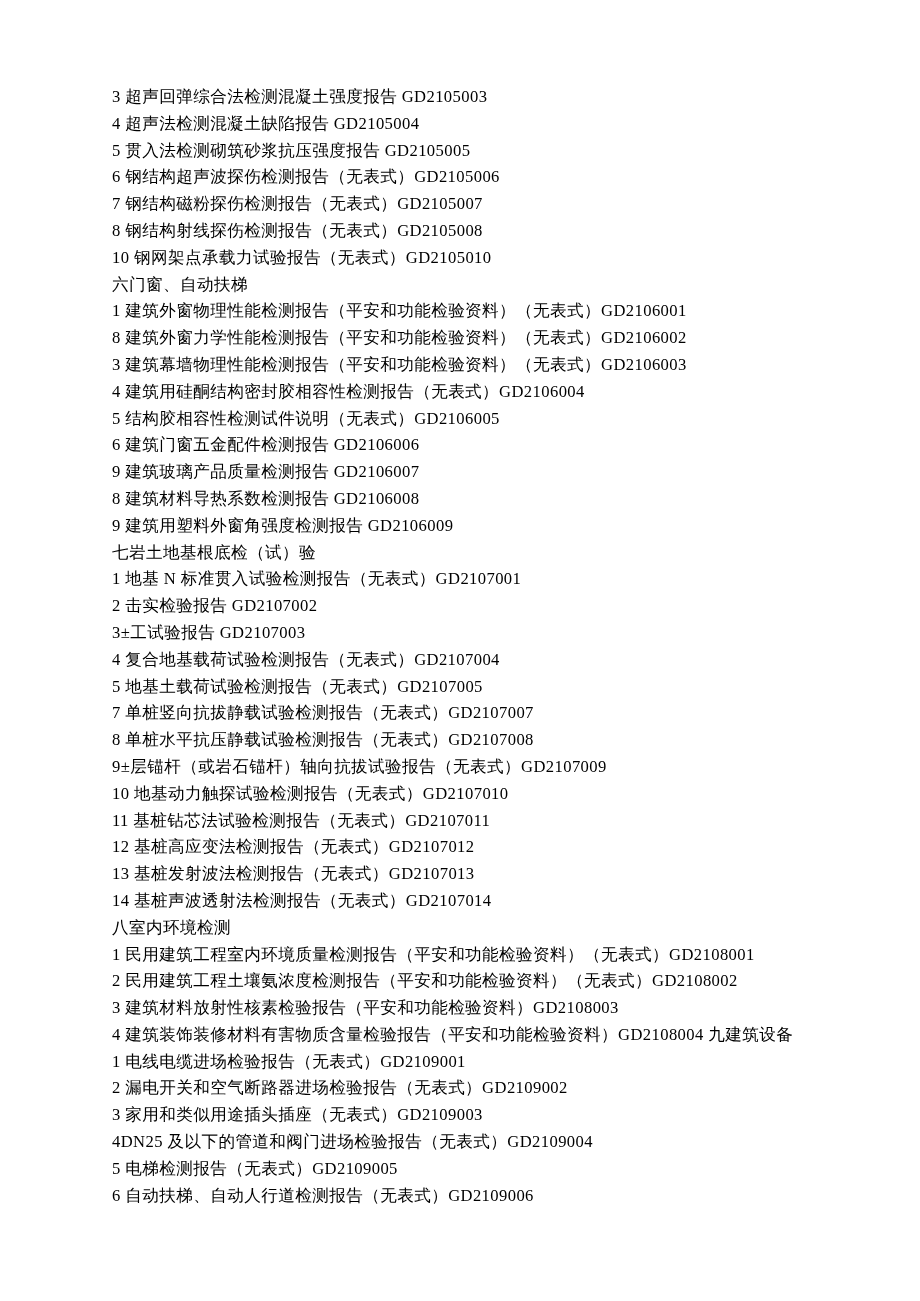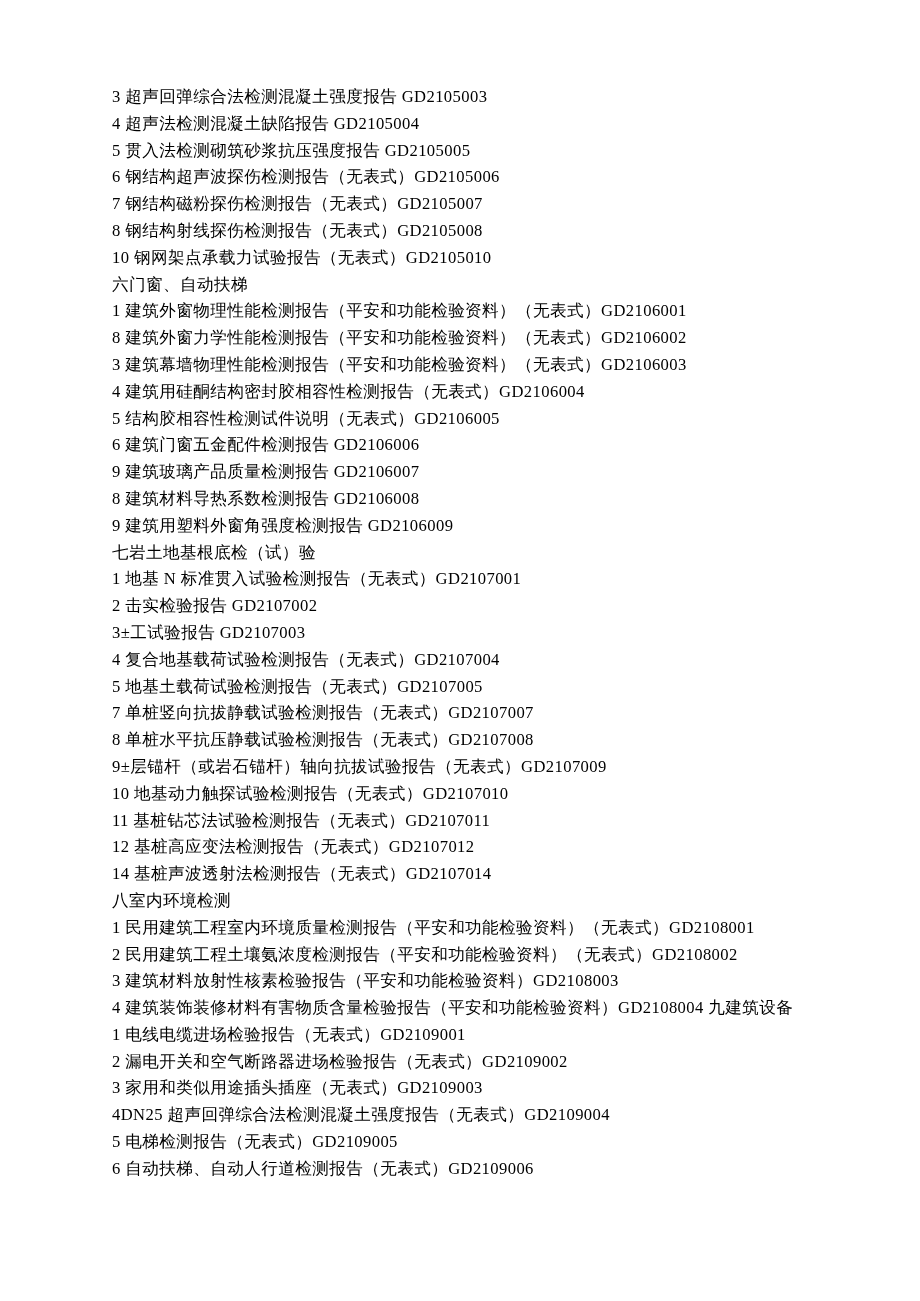--- a/index.html
+++ b/index.html
@@ -46,25 +46,26 @@
     <div class="line">2 击实检验报告 GD2107002</div>
     <div class="line">3±工试验报告 GD2107003</div>
     <div class="line">4 复合地基载荷试验检测报告（无表式）GD2107004</div>
     <div class="line">5 地基土载荷试验检测报告（无表式）GD2107005</div>
     <div class="line">7 单桩竖向抗拔静载试验检测报告（无表式）GD2107007</div>
     <div class="line">8 单桩水平抗压静载试验检测报告（无表式）GD2107008</div>
     <div class="line">9±层锚杆（或岩石锚杆）轴向抗拔试验报告（无表式）GD2107009</div>
     <div class="line">10 地基动力触探试验检测报告（无表式）GD2107010</div>
     <div class="line">11 基桩钻芯法试验检测报告（无表式）GD2107011</div>
     <div class="line">12 基桩高应变法检测报告（无表式）GD2107012</div>
+    <div class="line">13 基桩发射波法检测报告（无表式）GD2107013</div>
     <div class="line">14 基桩声波透射法检测报告（无表式）GD2107014</div>
     <div class="line">八室内环境检测</div>
     <div class="line">1 民用建筑工程室内环境质量检测报告（平安和功能检验资料）（无表式）GD2108001</div>
     <div class="line">2 民用建筑工程土壤氨浓度检测报告（平安和功能检验资料）（无表式）GD2108002</div>
     <div class="line">3 建筑材料放射性核素检验报告（平安和功能检验资料）GD2108003</div>
     <div class="line">4 建筑装饰装修材料有害物质含量检验报告（平安和功能检验资料）GD2108004 九建筑设备</div>
     <div class="line">1 电线电缆进场检验报告（无表式）GD2109001</div>
     <div class="line">2 漏电开关和空气断路器进场检验报告（无表式）GD2109002</div>
     <div class="line">3 家用和类似用途插头插座（无表式）GD2109003</div>
-    <div class="line">4DN25 超声回弹综合法检测混凝土强度报告（无表式）GD2109004</div>
+    <div class="line">4DN25 及以下的管道和阀门进场检验报告（无表式）GD2109004</div>
     <div class="line">5 电梯检测报告（无表式）GD2109005</div>
     <div class="line">6 自动扶梯、自动人行道检测报告（无表式）GD2109006</div>
   </div>
 
 </body></html>

